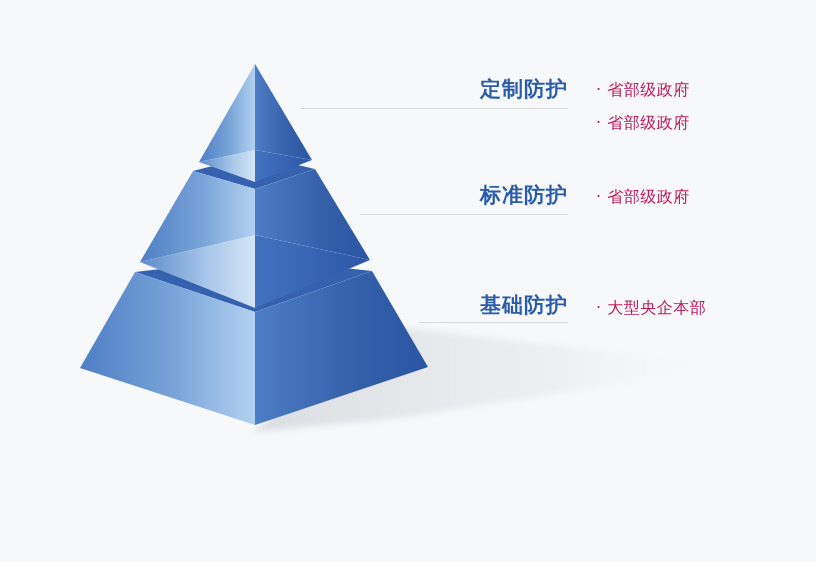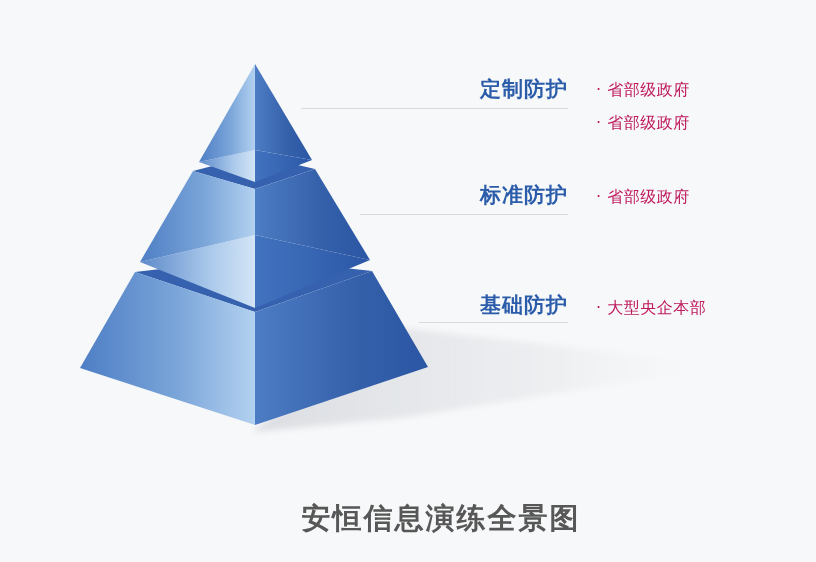--- a/index.html
+++ b/index.html
@@ -136,15 +136,14 @@
   <div class="tier-label label-tier2">标准防护</div>
   <div class="tier-items items-tier2">
     <div>· 省部级政府</div>
   </div>
 
   <div class="tier-label label-tier3">基础防护</div>
   <div class="tier-items items-tier3">
     <div>· 大型央企本部</div>
   </div>
 
-  <div class="diagram-title">安恒信息演练全景图</div>
 
 </div>
 
 </body></html>

